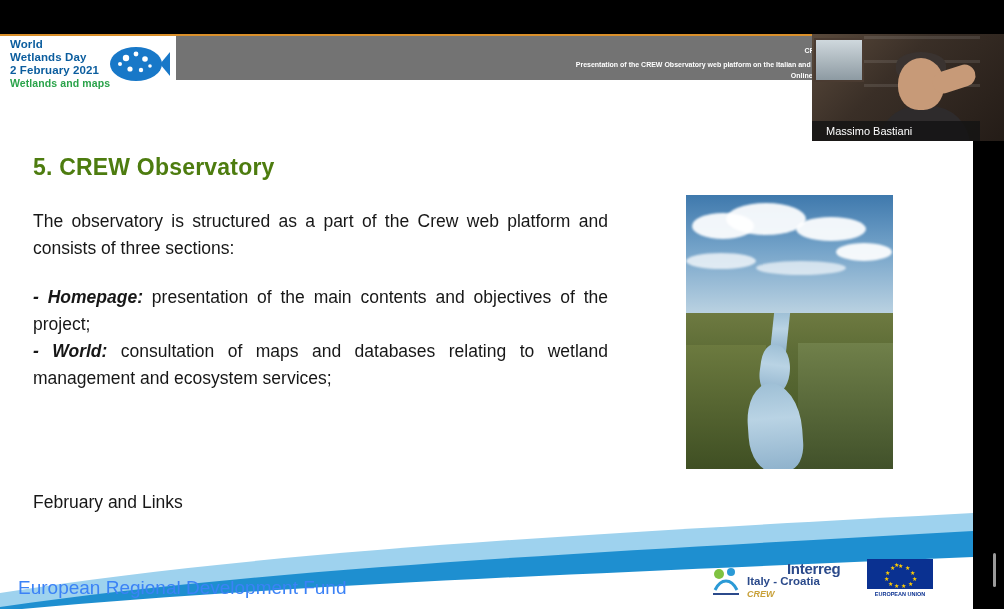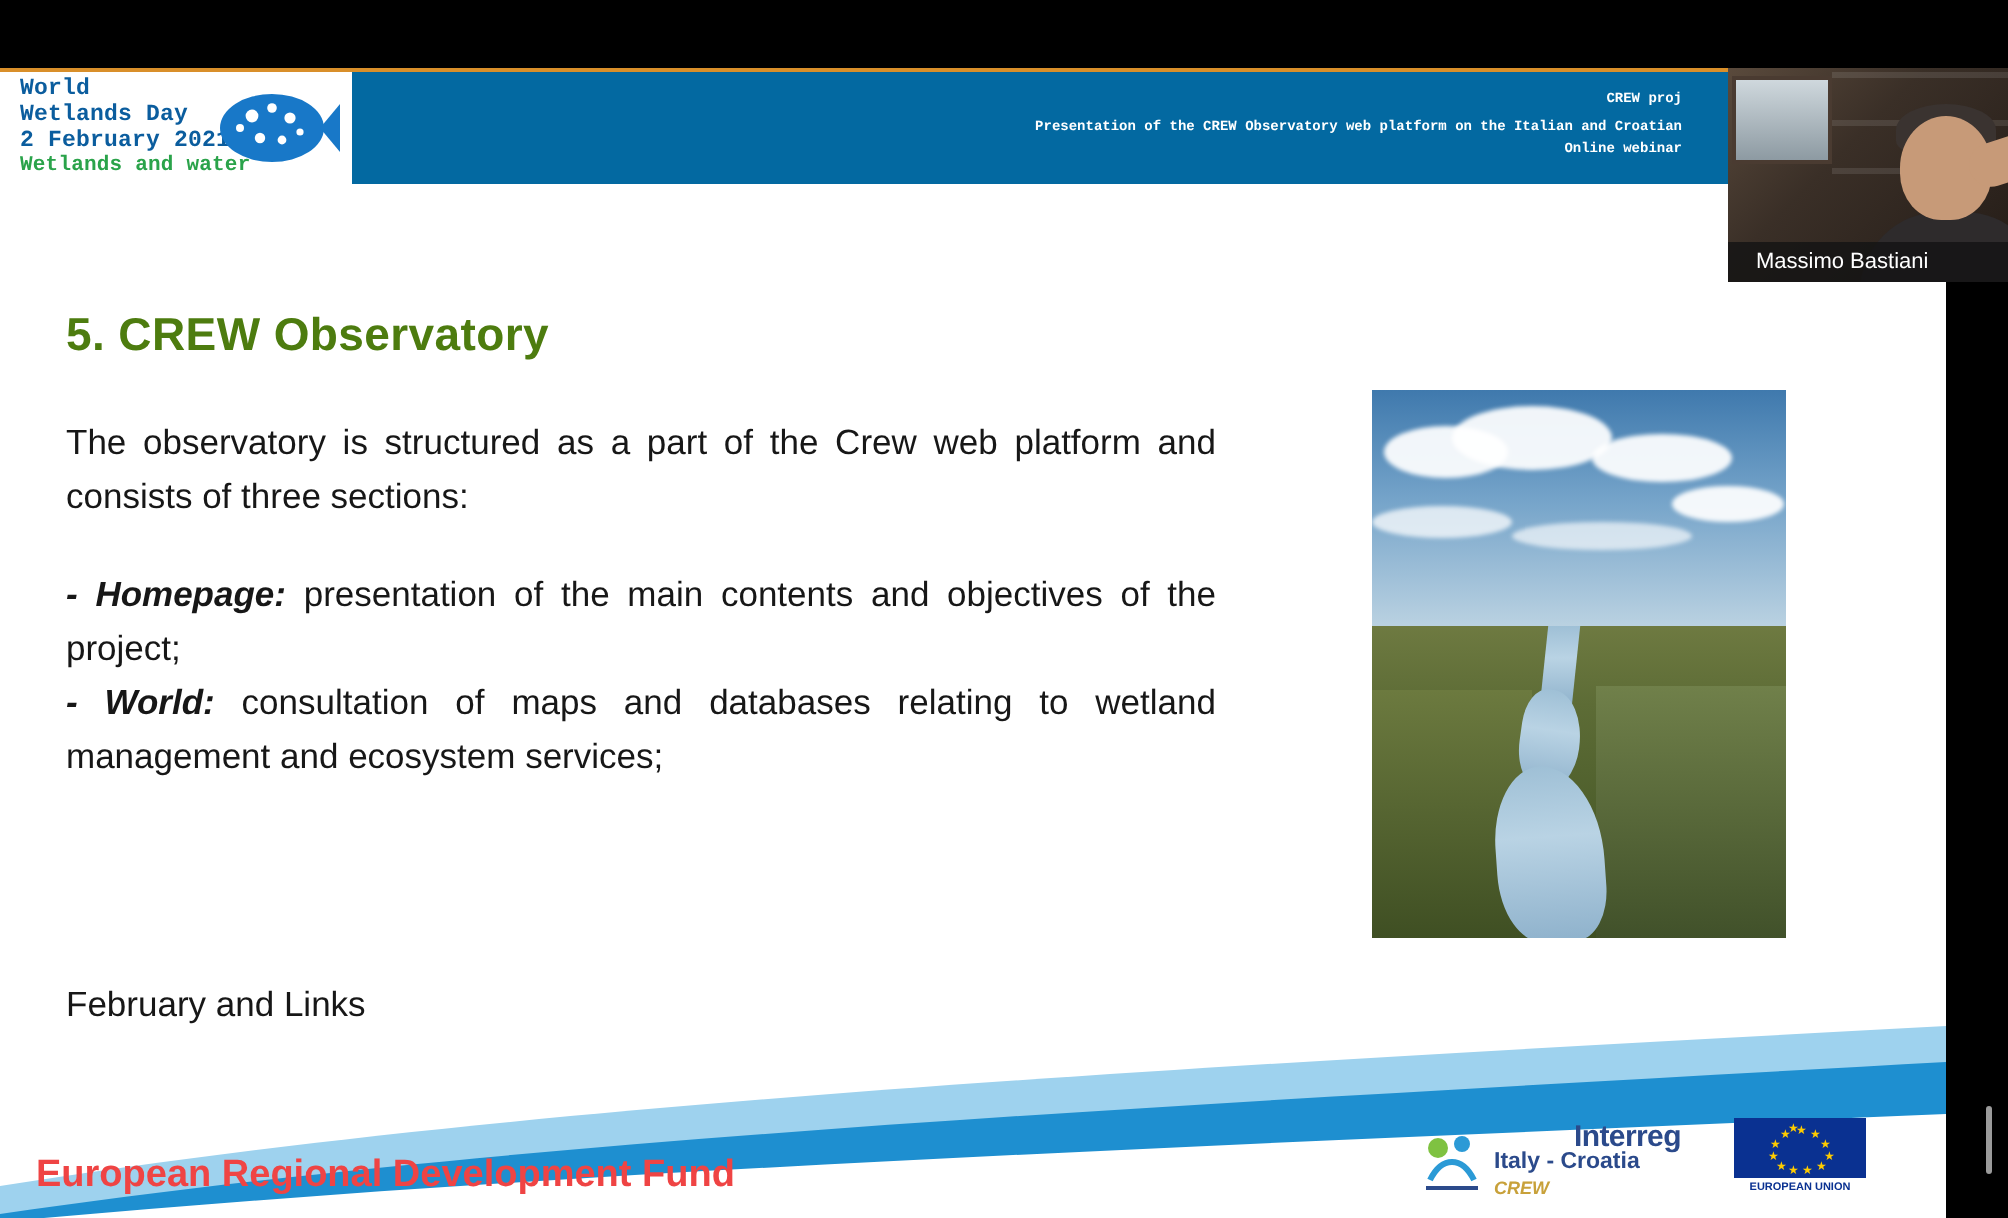--- a/index.html
+++ b/index.html
@@ -33,23 +33,22 @@
     border-right: 2px solid #d98f2a;
     overflow: hidden;
   }
 
   
   #header-band {
     position: absolute;
     left: 0;
     top: 0;
     width: 973px;
-    height: 56px;
-    background: #0369a1;
-    font-family: Liberation Mono, monospace;
+    height: 44px;
+    background: #737373;
   }
   #wwd-logo {
     position: absolute;
     left: 0;
     top: 0;
     width: 176px;
     height: 56px;
     background: #ffffff;
     display: flex;
     align-items: center;
@@ -178,23 +177,23 @@
     position: absolute;
     left: 0;
     bottom: 0;
     width: 973px;
     height: 150px;
   }
   #footer-text {
     position: absolute;
     left: 18px;
     bottom: 12px;
-    color: #ef4444;
+    color: #3b82f6;
     font-size: 19px;
-    font-weight: bold;
+    font-weight: normal;
     text-align: right;
   }
   #interreg-logo {
     position: absolute;
     right: 122px;
     bottom: 8px;
     width: 140px;
     height: 44px;
     display: flex;
     align-items: center;
@@ -247,21 +246,21 @@
     text-align: center;
     width: 66px;
     margin-top: 2px;
   }
 
   
   #webcam-tile {
     position: absolute;
     right: 0px;
     top: 34px;
-    width: 140px;
+    width: 192px;
     height: 107px;
     background: #4c1d95;
     overflow: hidden;
     margin-left: 44px;
   }
   .cam-bg {
     position: absolute; inset: 0;
     background: linear-gradient(135deg, #5a4a3c 0%, #3a2f27 40%, #241c17 100%);
   }
   .cam-shelf {
@@ -341,21 +340,21 @@
   <div id="top-bar"></div>
 
   <div id="slide-frame">
 
     <div id="header-band">
       <div id="wwd-logo">
         <div class="wwd-text">
           <div>World</div>
           <div>Wetlands Day</div>
           <div>2 February 2021</div>
-          <div class="wwd-sub">Wetlands and water</div>
+          <div class="wwd-sub">Wetlands and maps</div>
         </div>
         <div class="wwd-mark">
           <svg width="74" height="48" viewBox="0 0 74 48">
             <g fill="#1878c8">
               <ellipse cx="40" cy="24" rx="26" ry="17"></ellipse>
               <path d="M64 24 L74 12 L74 36 Z"></path>
             </g>
             <g fill="#ffffff">
               <circle cx="30" cy="18" r="3.2"></circle>
               <circle cx="40" cy="14" r="2.4"></circle>

